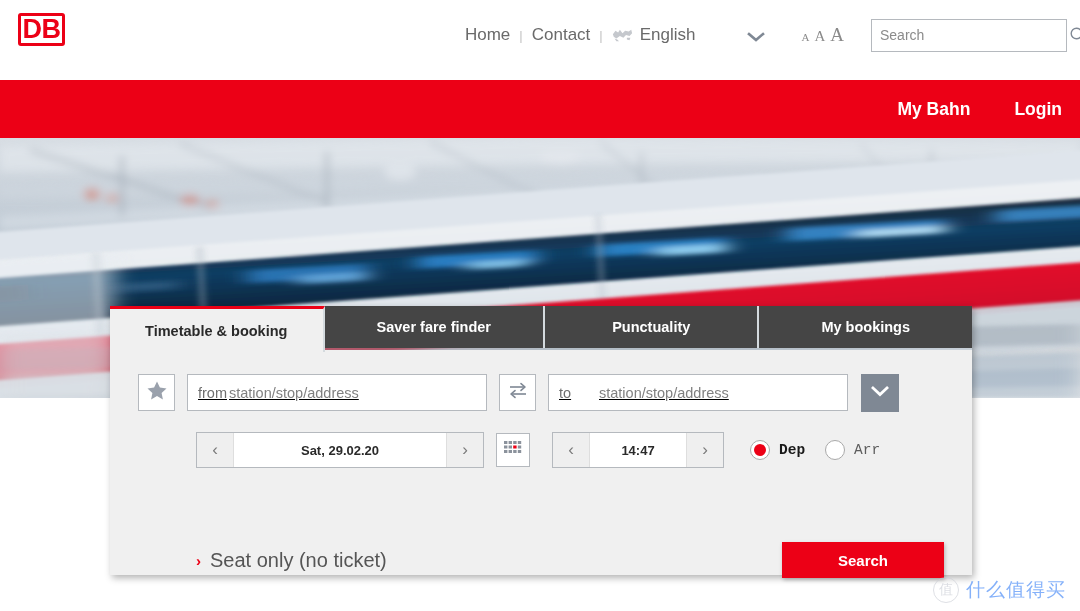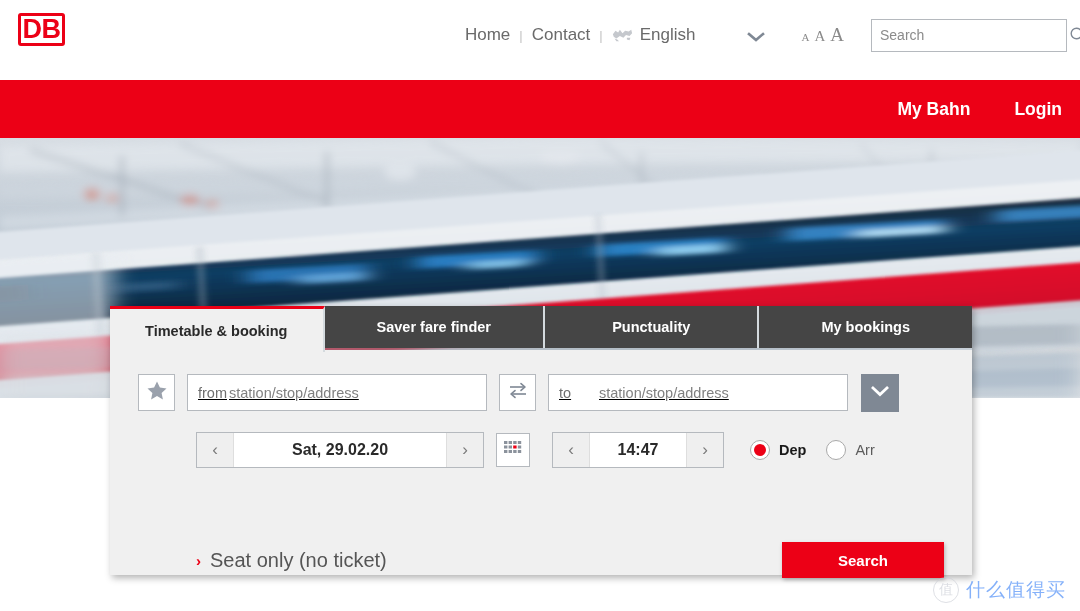--- a/index.html
+++ b/index.html
@@ -266,21 +266,21 @@
     cursor: pointer;
     color: #7a7a7a;
     font-size: 17px;
     font-family: "Liberation Sans", sans-serif;
   }
   .stepper .arrow.left { border-right: 1px solid #dedede; }
   .stepper .arrow.right { border-left: 1px solid #dedede; }
   .stepper .val {
     flex: 1;
     display: flex; align-items: center; justify-content: center;
-    font-size: 16px;
+    font-size: 13px;
     font-weight: bold;
     color: #2a2a2a;
     font-family: "Liberation Sans", sans-serif;
   }
   .stepper-date { width: 288px; }
   .stepper-time { width: 172px; }
   .cal-btn {
     width: 34px; height: 34px;
     margin-left: 12px;
     border: 1px solid #b5b9be;
@@ -302,21 +302,21 @@
     margin-right: 9px;
   }
   .radio-inner {
     width: 12px; height: 12px;
     border-radius: 50%;
     background: #ec0016;
   }
   .radio-label {
     font-size: 14.5px;
     color: #2a2a2a;
-    font-family: Liberation Sans, sans-serif;
+    font-family: Liberation Mono, monospace;
   }
   .radio-opt.selected .radio-label { font-weight: bold; color:#1a1a1a; }
   .radio-opt.unselected .radio-label { color: #5c5c5c; }
 
   .row3 {
     position: absolute;
     left: 86px; top: 192px;
     right: 28px;
     display: flex;
     align-items: center;

